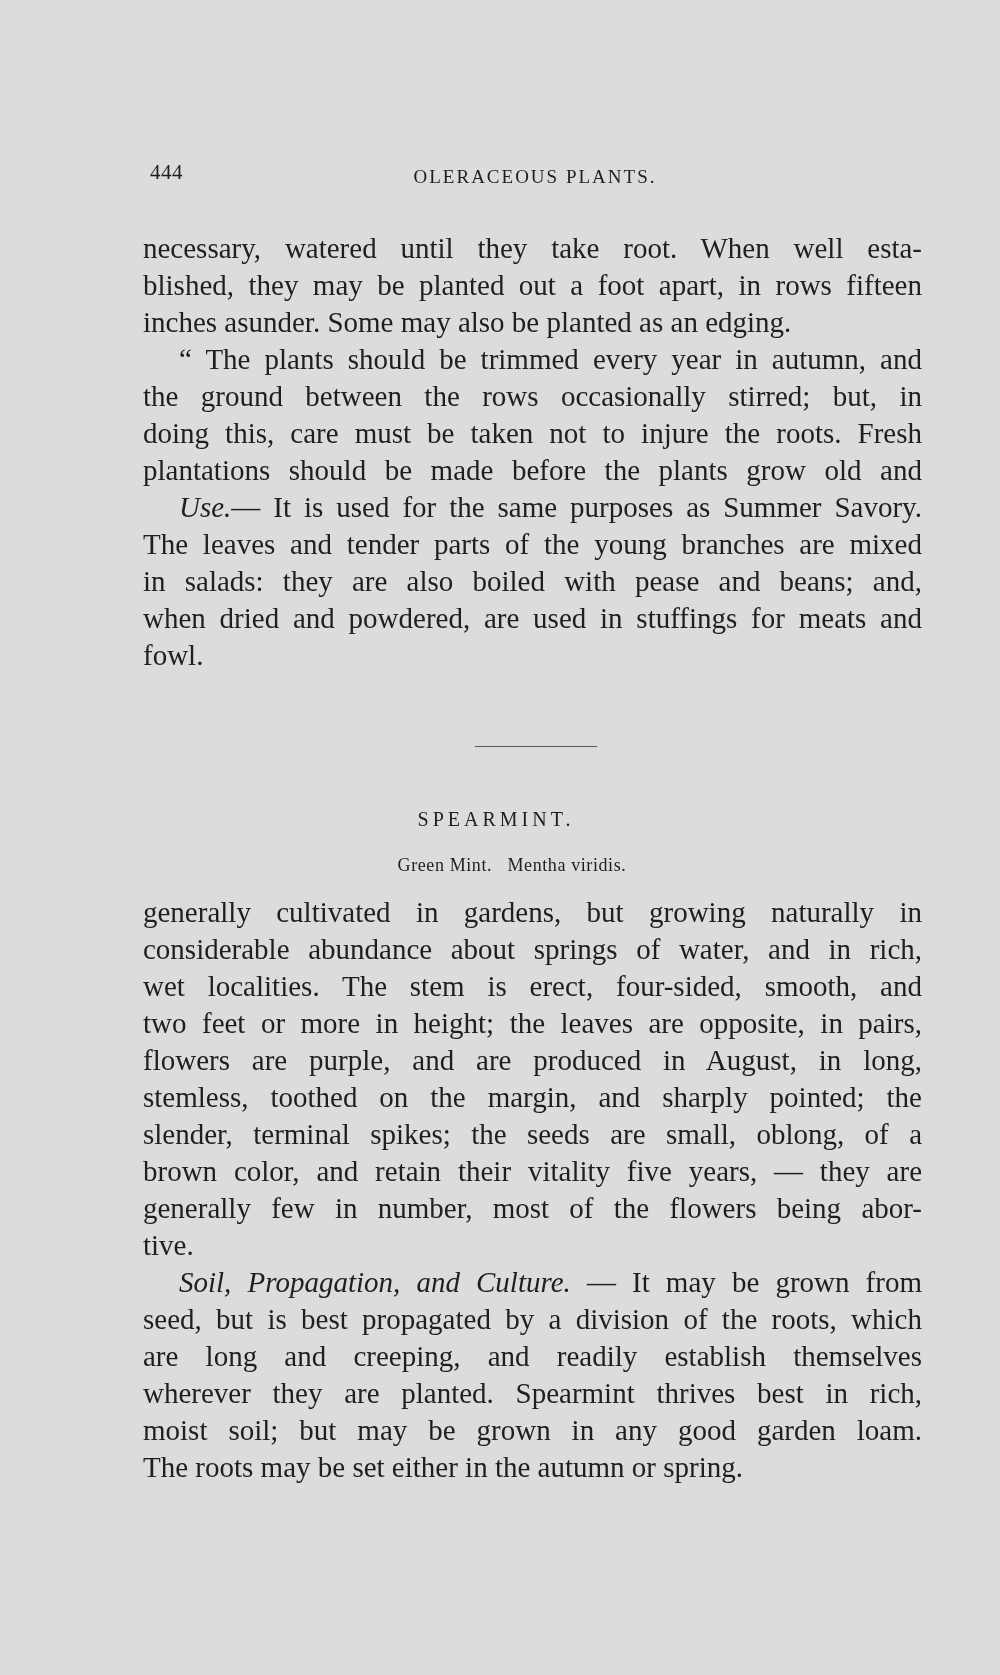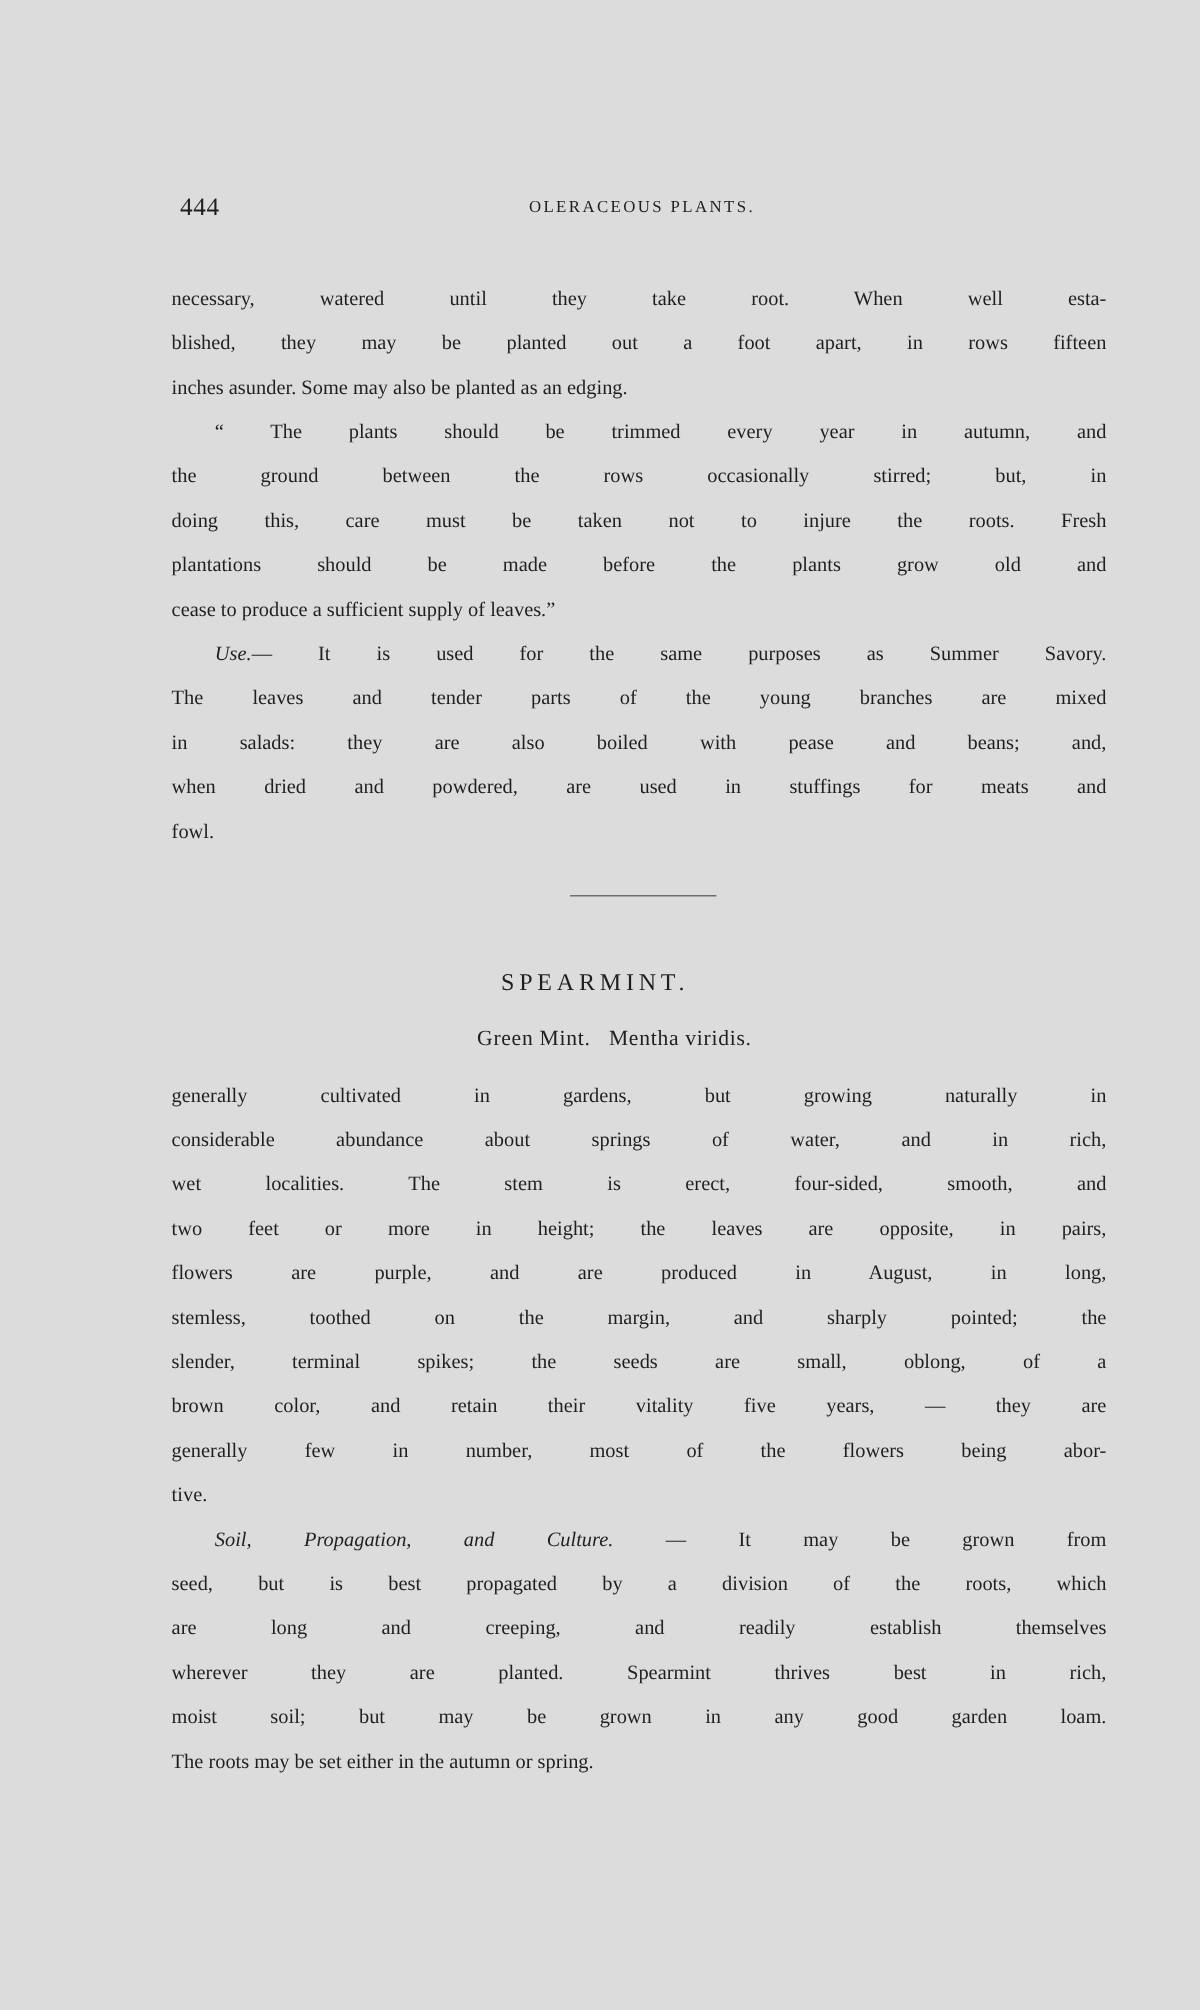--- a/index.html
+++ b/index.html
@@ -10,25 +10,25 @@
     font-family: "Liberation Serif", "DejaVu Serif", serif;
     position: relative;
     overflow: hidden;
   }
   .page-number {
     position: absolute; left: 150px; top: 160px;
     font-size: 21px; letter-spacing: 0.5px;
   }
   .running-head {
     position: absolute; left: 400px; top: 166px; width: 270px;
-    text-align: center; font-size: 14px; letter-spacing: 2px;
+    text-align: center; font-size: 19px; letter-spacing: 2px;
   }
   .text-block {
     position: absolute; left: 143px; width: 779px;
-    font-size: 17px; line-height: 37px;
+    font-size: 29px; line-height: 37px;
     text-align: justify;
   }
   .text-block p { margin: 0; }
   .line { display: block; text-align: justify; text-align-last: justify; white-space: nowrap; }
   .line.last { text-align-last: left; }
   .block-a { top: 230px; }
   .block-b { top: 894px; }
   .rule {
     position: absolute; left: 475px; top: 746px; width: 122px; height: 0;
     border-top: 1.5px solid #555;
@@ -55,21 +55,20 @@
   <p>
     <span class="line">necessary, watered until they take root.  When well esta-</span>
     <span class="line">blished, they may be planted out a foot apart, in rows fifteen</span>
     <span class="line last">inches asunder.  Some may also be planted as an edging.</span>
   </p>
   <p>
     <span class="line" style="padding-left:36px;">“ The plants should be trimmed every year in autumn, and</span>
     <span class="line">the ground between the rows occasionally stirred; but, in</span>
     <span class="line">doing this, care must be taken not to injure the roots.  Fresh</span>
     <span class="line">plantations should be made before the plants grow old and</span>
-    <span class="line last">cease to produce a sufficient supply of leaves.”</span>
   </p>
   <p>
     <span class="line" style="padding-left:36px;"><em>Use.</em><span>— It is used for the same purposes as Summer Savory.</span></span>
     <span class="line">The leaves and tender parts of the young branches are mixed</span>
     <span class="line">in salads: they are also boiled with pease and beans; and,</span>
     <span class="line">when dried and powdered, are used in stuffings for meats and</span>
     <span class="line last">fowl.</span>
   </p>
 </div>
 

